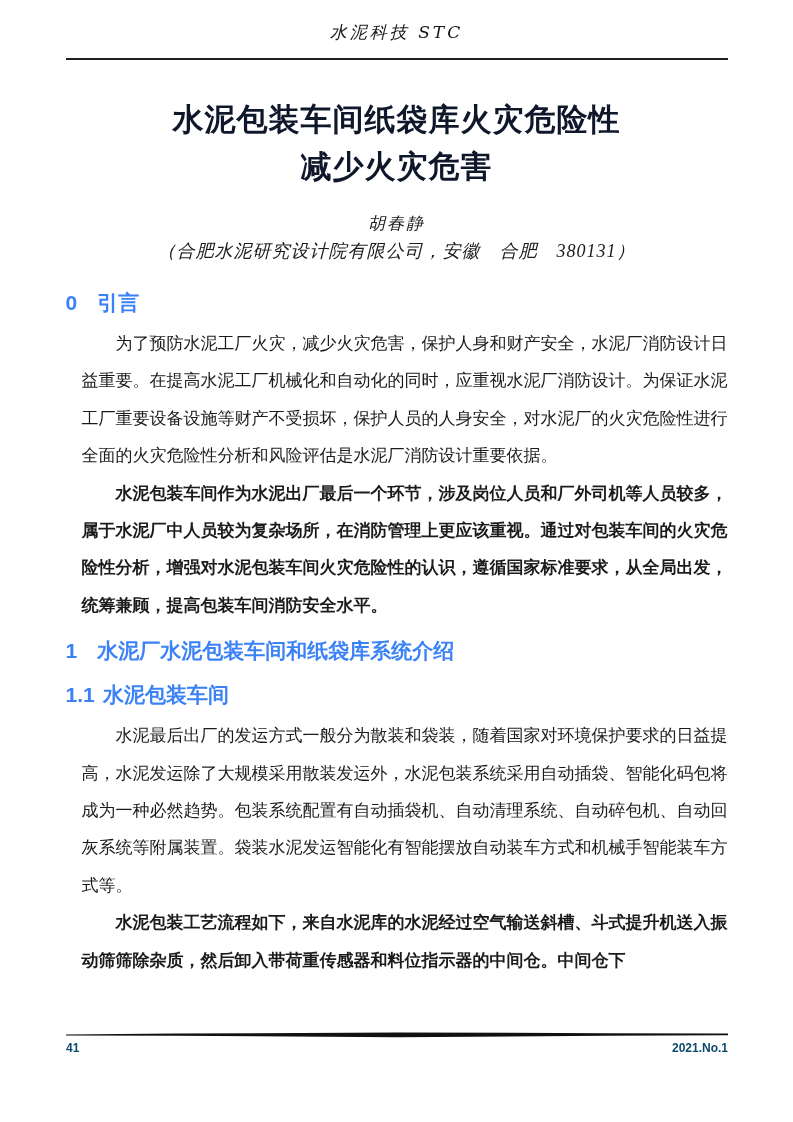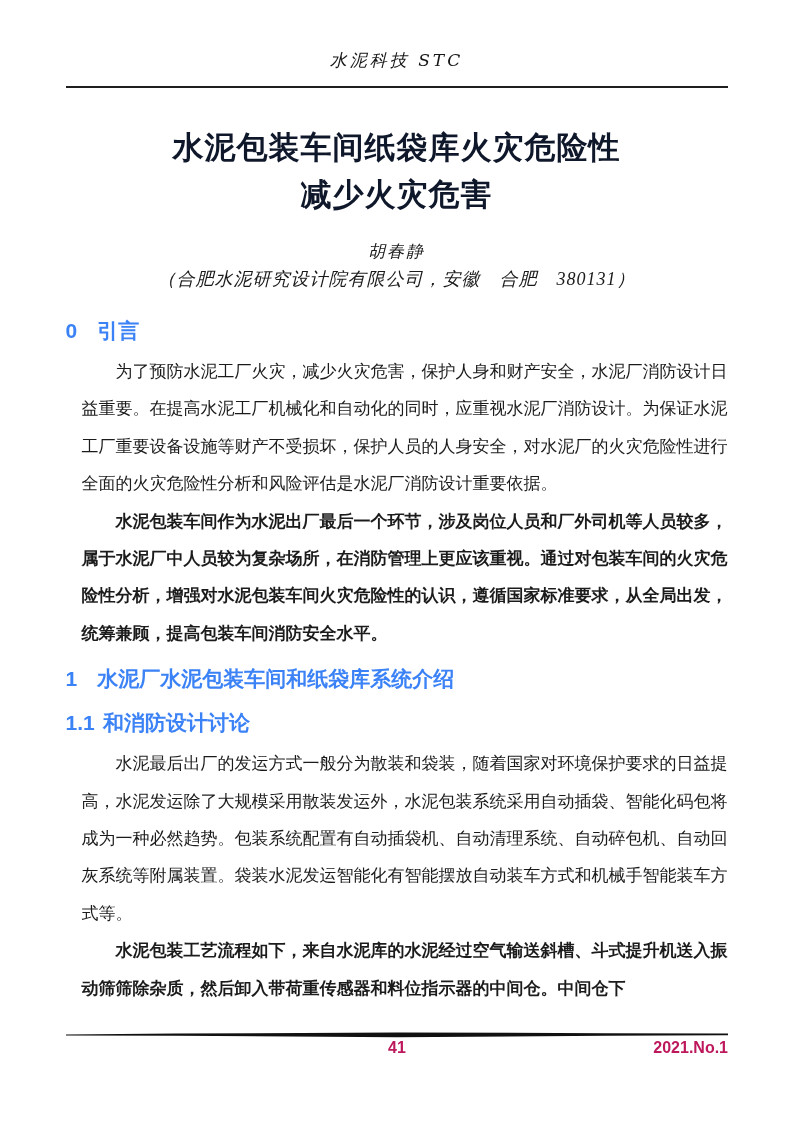--- a/index.html
+++ b/index.html
@@ -12,21 +12,21 @@
     color: #1a1a1a;
     font-family: "Liberation Serif", "DejaVu Serif", serif;
     overflow: hidden;
   }
   .content {
     width: 662px;
     margin: 0 auto;
   }
   
   .journal-header {
-    padding-top: 48px;
+    padding-top: 20px;
     text-align: center;
     font-family: "DejaVu Serif", "Liberation Serif", serif;
     font-style: italic;
     font-size: 17px;
     line-height: 24px;
     letter-spacing: 3px;
     color: #161616;
   }
   .header-rule {
     width: 662px;
@@ -89,26 +89,25 @@
   .footer {
     position: absolute;
     left: 66px;
     width: 662px;
     top: 1032px;
   }
   .footer-rule-svg { display: block; width: 662px; height: 6px; }
   .footer-row {
     position: relative;
     margin-top: 1px;
-    text-align: center;
     font-family: "Liberation Sans", "DejaVu Sans", sans-serif;
-    font-size: 16px;
+    font-size: 12px;
     font-weight: 600;
     line-height: 18px;
-    color: #be185d;
+    color: #0c4a6e;
   }
   .footer-row .issue {
     position: absolute;
     right: 0;
     top: 0;
   }
 </style>
 </head>
 <body>
 
@@ -135,21 +134,21 @@
 
     <p class="para">为了预防水泥工厂火灾，减少火灾危害，保护人身和财产安全，水泥厂消防设计日益重要。在提高水泥工厂机械化和自动化的同时，应重视水泥厂消防设计。为保证水泥工厂重要设备设施等财产不受损坏，保护人员的人身安全，对水泥厂的火灾危险性进行全面的火灾危险性分析和风险评估是水泥厂消防设计重要依据。</p>
 
     <p class="para">水泥包装车间作为水泥出厂最后一个环节，涉及岗位人员和厂外司机等人员较多，属于水泥厂中人员较为复杂场所，在消防管理上更应该重视。通过对包装车间的火灾危险性分析，增强对水泥包装车间火灾危险性的认识，遵循国家标准要求，从全局出发，统筹兼顾，提高包装车间消防安全水平。</p>
 
     <h2 class="section-heading h1-gap">
       <span class="sec-num">1</span><span>水泥厂水泥包装车间和纸袋库系统介绍</span>
     </h2>
 
     <h2 class="section-heading sub sub-gap">
-      <span class="sec-num">1.1</span><span>和消防设计讨论</span>
+      <span class="sec-num">1.1</span><span>水泥包装车间</span>
     </h2>
 
     <p class="para">水泥最后出厂的发运方式一般分为散装和袋装，随着国家对环境保护要求的日益提高，水泥发运除了大规模采用散装发运外，水泥包装系统采用自动插袋、智能化码包将成为一种必然趋势。包装系统配置有自动插袋机、自动清理系统、自动碎包机、自动回灰系统等附属装置。袋装水泥发运智能化有智能摆放自动装车方式和机械手智能装车方式等。</p>
 
     <p class="para">水泥包装工艺流程如下，来自水泥库的水泥经过空气输送斜槽、斗式提升机送入振动筛筛除杂质，然后卸入带荷重传感器和料位指示器的中间仓。中间仓下</p>
 
   </div>
 
   <div class="footer">
     <svg class="footer-rule-svg" viewBox="0 0 662 6" preserveAspectRatio="none">

